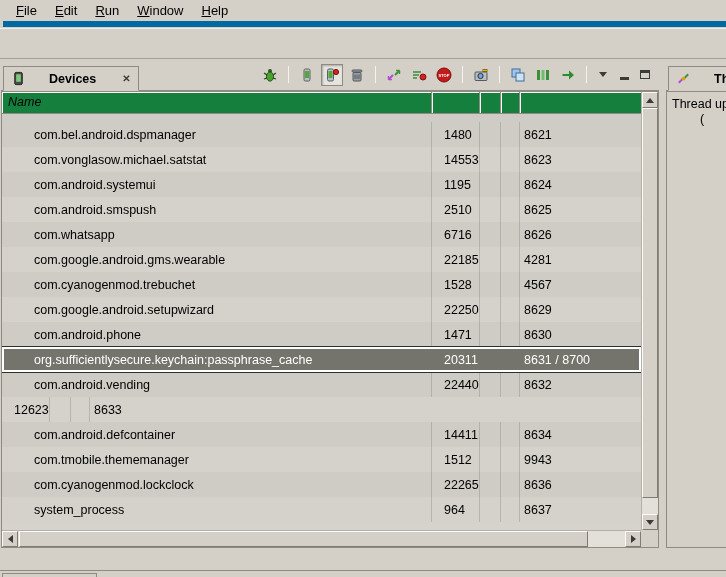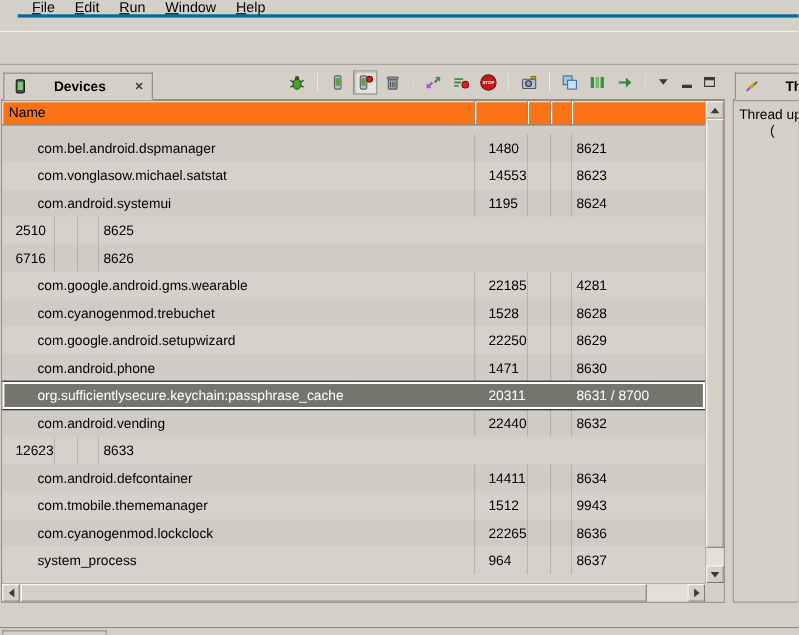--- a/index.html
+++ b/index.html
@@ -5,23 +5,23 @@
   * { box-sizing: border-box; }
   html,body { margin:0; padding:0; }
   body {
     width:726px; height:577px; position:relative; overflow:hidden;
     background:#d4d0c8; color:#000;
     font-family:"Liberation Sans", sans-serif; font-size:13px;
   }
 
   
   .menubar {
-    position:absolute; top:0; left:16px; right:0; height:16px;
+    position:absolute; top:0; left:3px; right:0; height:27px;
     display:flex; align-items:center; padding-left:4px;
-    background:#d4d0c8; border-bottom:3px solid #0369a1;
+    background:#d4d0c8; border-bottom:6px solid #0369a1;
   }
   .menu-item { display:inline-block; padding:4px 9px; cursor:default; }
   .menu-item::first-letter { text-decoration:underline; }
 
   
   .main-toolbar {
     position:absolute; top:28px; left:0; right:0; height:31px;
     border-top:1px solid #f2f0ea; border-bottom:1px solid #a3a099;
     background:#d4d0c8;
   }
@@ -61,23 +61,23 @@
   .glyph-max { width:10px; height:9px; border:1px solid #3a3a36; border-top:3px solid #3a3a36; }
   .tri-down-sm { width:0; height:0; border-left:4px solid transparent; border-right:4px solid transparent; border-top:5px solid #3a3a36; }
 
   
   .table-wrap {
     position:absolute; left:0; top:29px; right:0; bottom:0;
     border:1px solid #8e8b85; background:#d6d3cc; overflow:hidden;
   }
   .thead { display:flex; height:22px; width:calc(100% - 17px); }
   .th {
-    background:#f97316; border-right:1px solid #8e8b85; border-bottom:1px solid #8e8b85;
+    background:#15803d; border-right:1px solid #8e8b85; border-bottom:1px solid #8e8b85;
     box-shadow:inset 1px 1px 0 #fcfbf8; padding:3px 6px;
-    font-size:12.5px; white-space:nowrap; overflow:hidden;
+    font-size:12.5px; white-space:nowrap; overflow:hidden;font-style:italic;
   }
   .th-name { width:430px; } .th-a { width:48px; } .th-b { width:21px; } .th-c { width:19px; }
   .th-port { flex:1; border-right:none; }
 
   .tbody { width:calc(100% - 17px); }
   .row { display:flex; height:25px; align-items:center; font-size:12.5px; background:#d5d2cb; }
   .row:nth-child(even) { background:#cfccc5; }
   .row.partial { height:8px; background:#cfccc5; }
   .cell { overflow:hidden; white-space:nowrap; border-right:1px solid rgba(110,108,100,0.28); height:100%; display:flex; align-items:center; }
   .c-name { width:430px; padding-left:32px; }
@@ -277,44 +277,46 @@
     <div class="cell c-port">8623</div>
   </div>
         <div class="row">
     <div class="cell c-name">com.android.systemui</div>
     <div class="cell c-pid">1195</div>
     <div class="cell c-a"></div>
     <div class="cell c-b"></div>
     <div class="cell c-port">8624</div>
   </div>
         <div class="row">
+    <div class="cell c-name">com.android.smspush</div>
     <div class="cell c-pid">2510</div>
     <div class="cell c-a"></div>
     <div class="cell c-b"></div>
     <div class="cell c-port">8625</div>
   </div>
         <div class="row">
+    <div class="cell c-name">com.whatsapp</div>
     <div class="cell c-pid">6716</div>
     <div class="cell c-a"></div>
     <div class="cell c-b"></div>
     <div class="cell c-port">8626</div>
   </div>
         <div class="row">
     <div class="cell c-name">com.google.android.gms.wearable</div>
     <div class="cell c-pid">22185</div>
     <div class="cell c-a"></div>
     <div class="cell c-b"></div>
     <div class="cell c-port">4281</div>
   </div>
         <div class="row">
     <div class="cell c-name">com.cyanogenmod.trebuchet</div>
     <div class="cell c-pid">1528</div>
     <div class="cell c-a"></div>
     <div class="cell c-b"></div>
-    <div class="cell c-port">8628</div>
+    <div class="cell c-port">4567</div>
   </div>
         <div class="row">
     <div class="cell c-name">com.google.android.setupwizard</div>
     <div class="cell c-pid">22250</div>
     <div class="cell c-a"></div>
     <div class="cell c-b"></div>
     <div class="cell c-port">8629</div>
   </div>
         <div class="row">
     <div class="cell c-name">com.android.phone</div>

